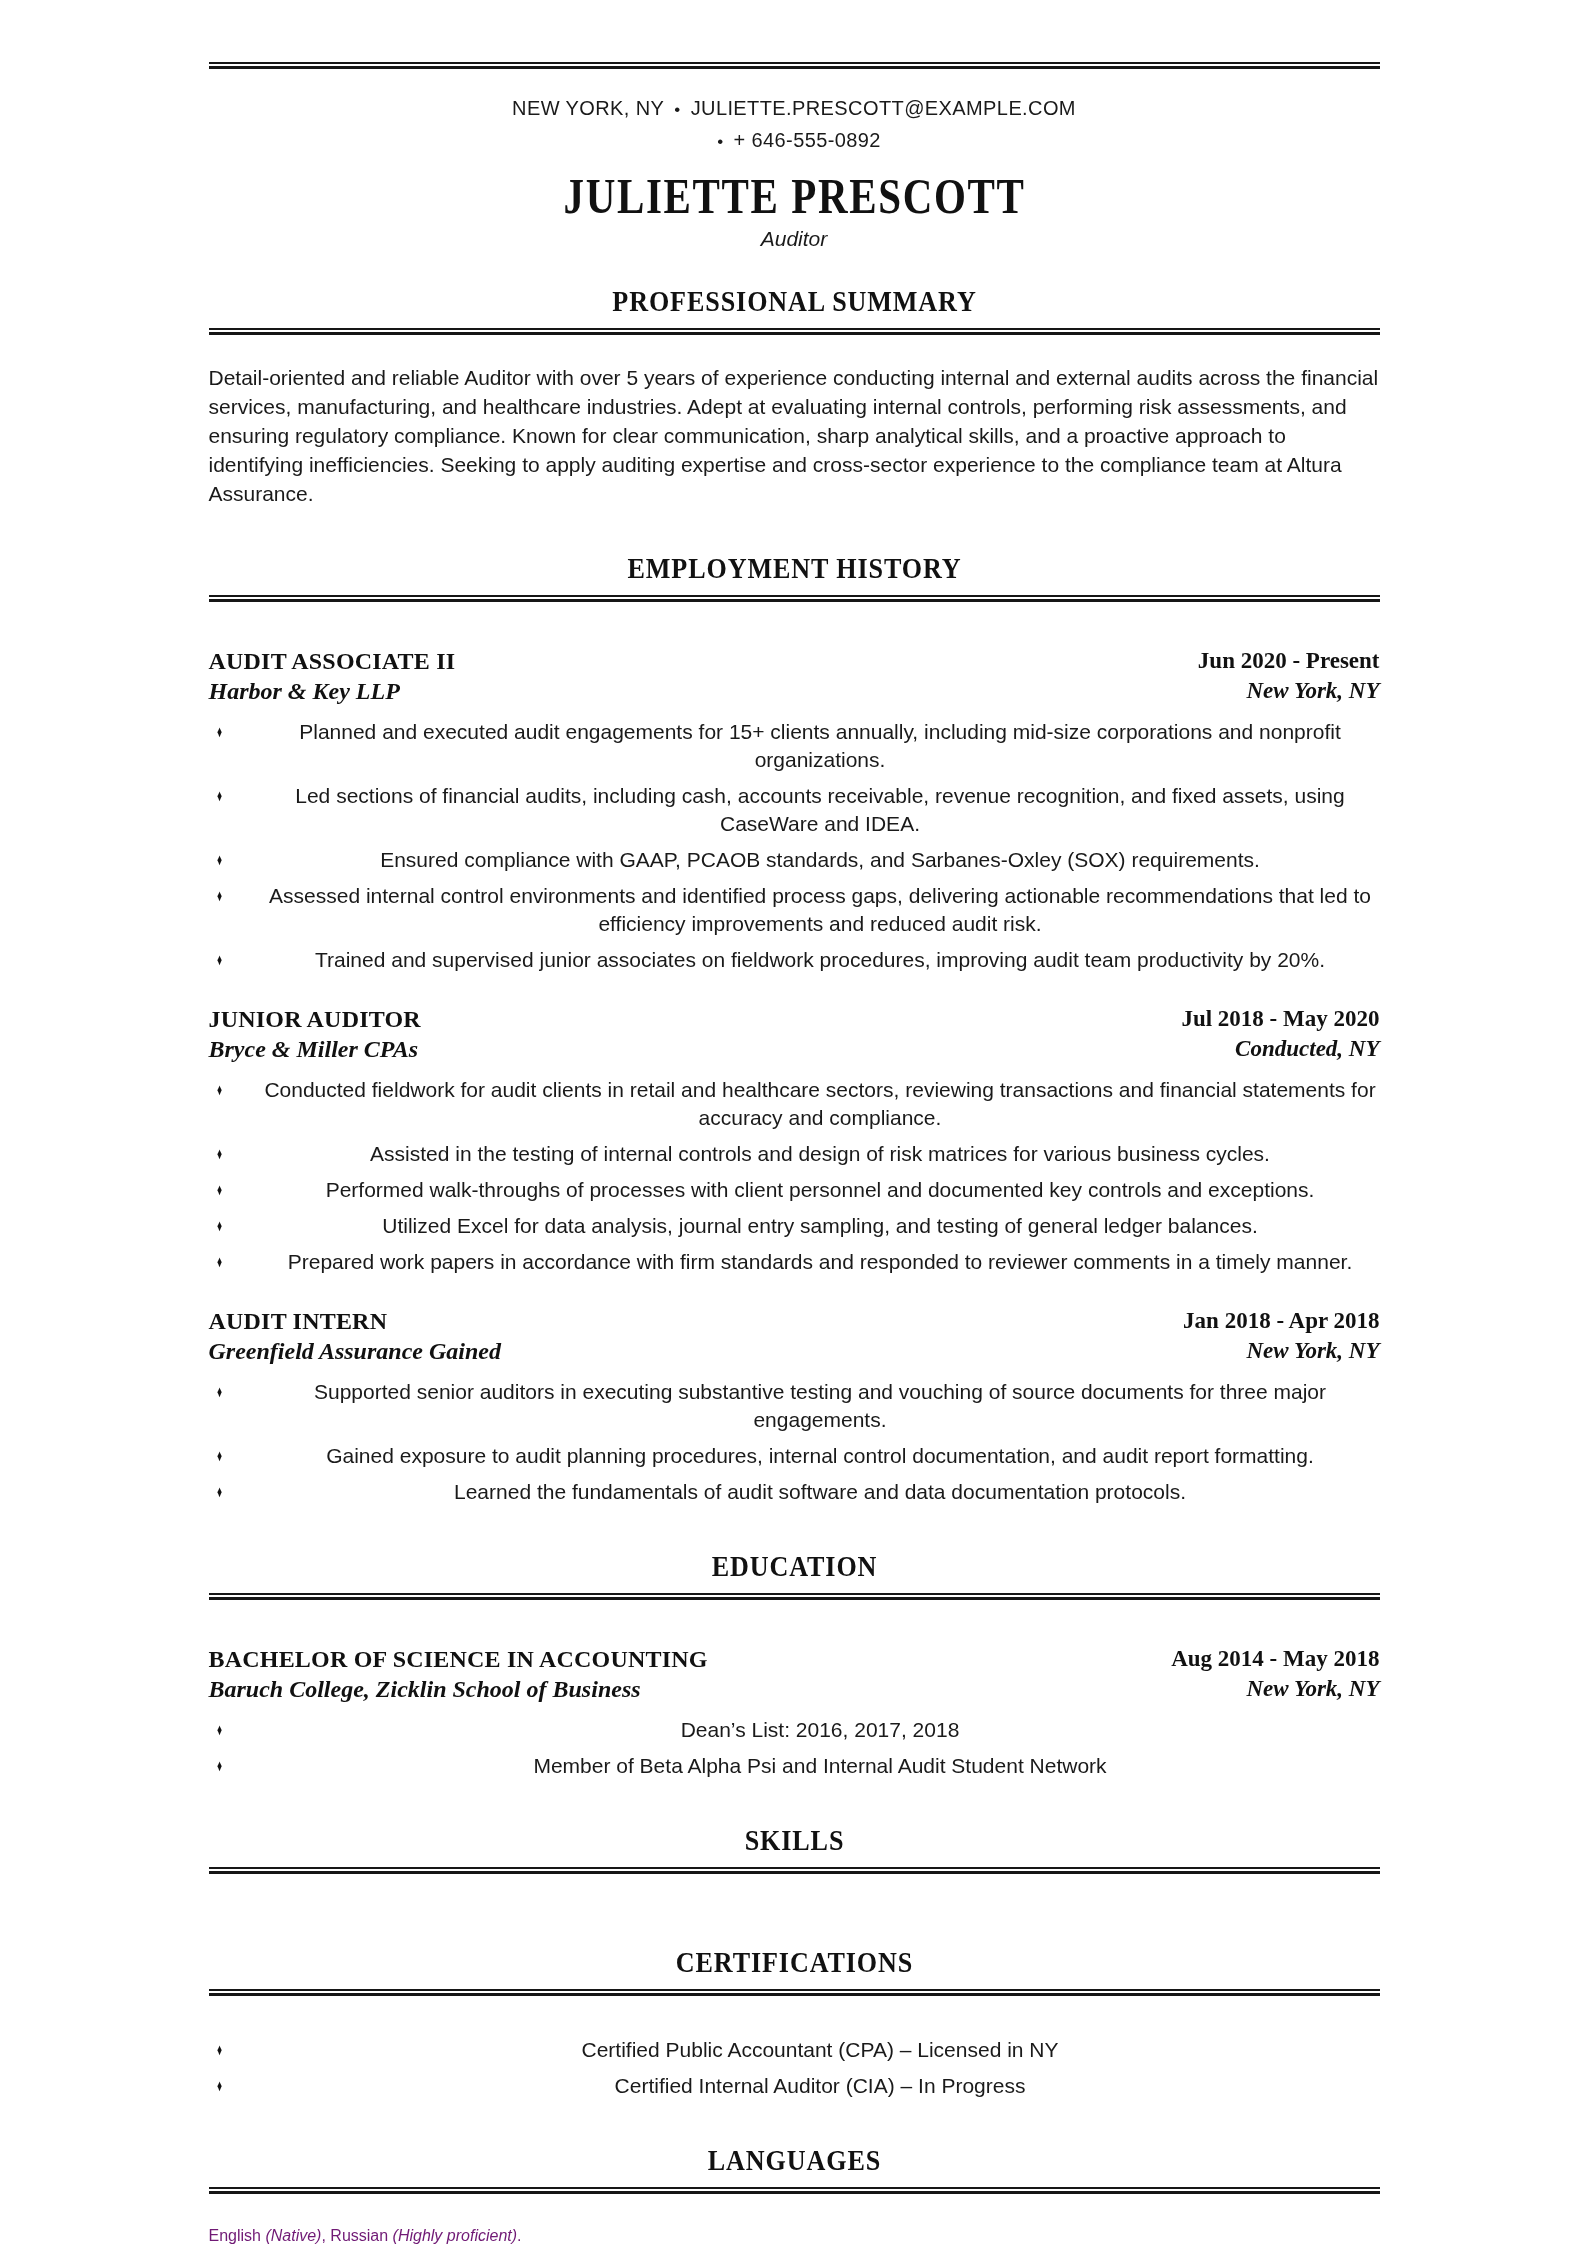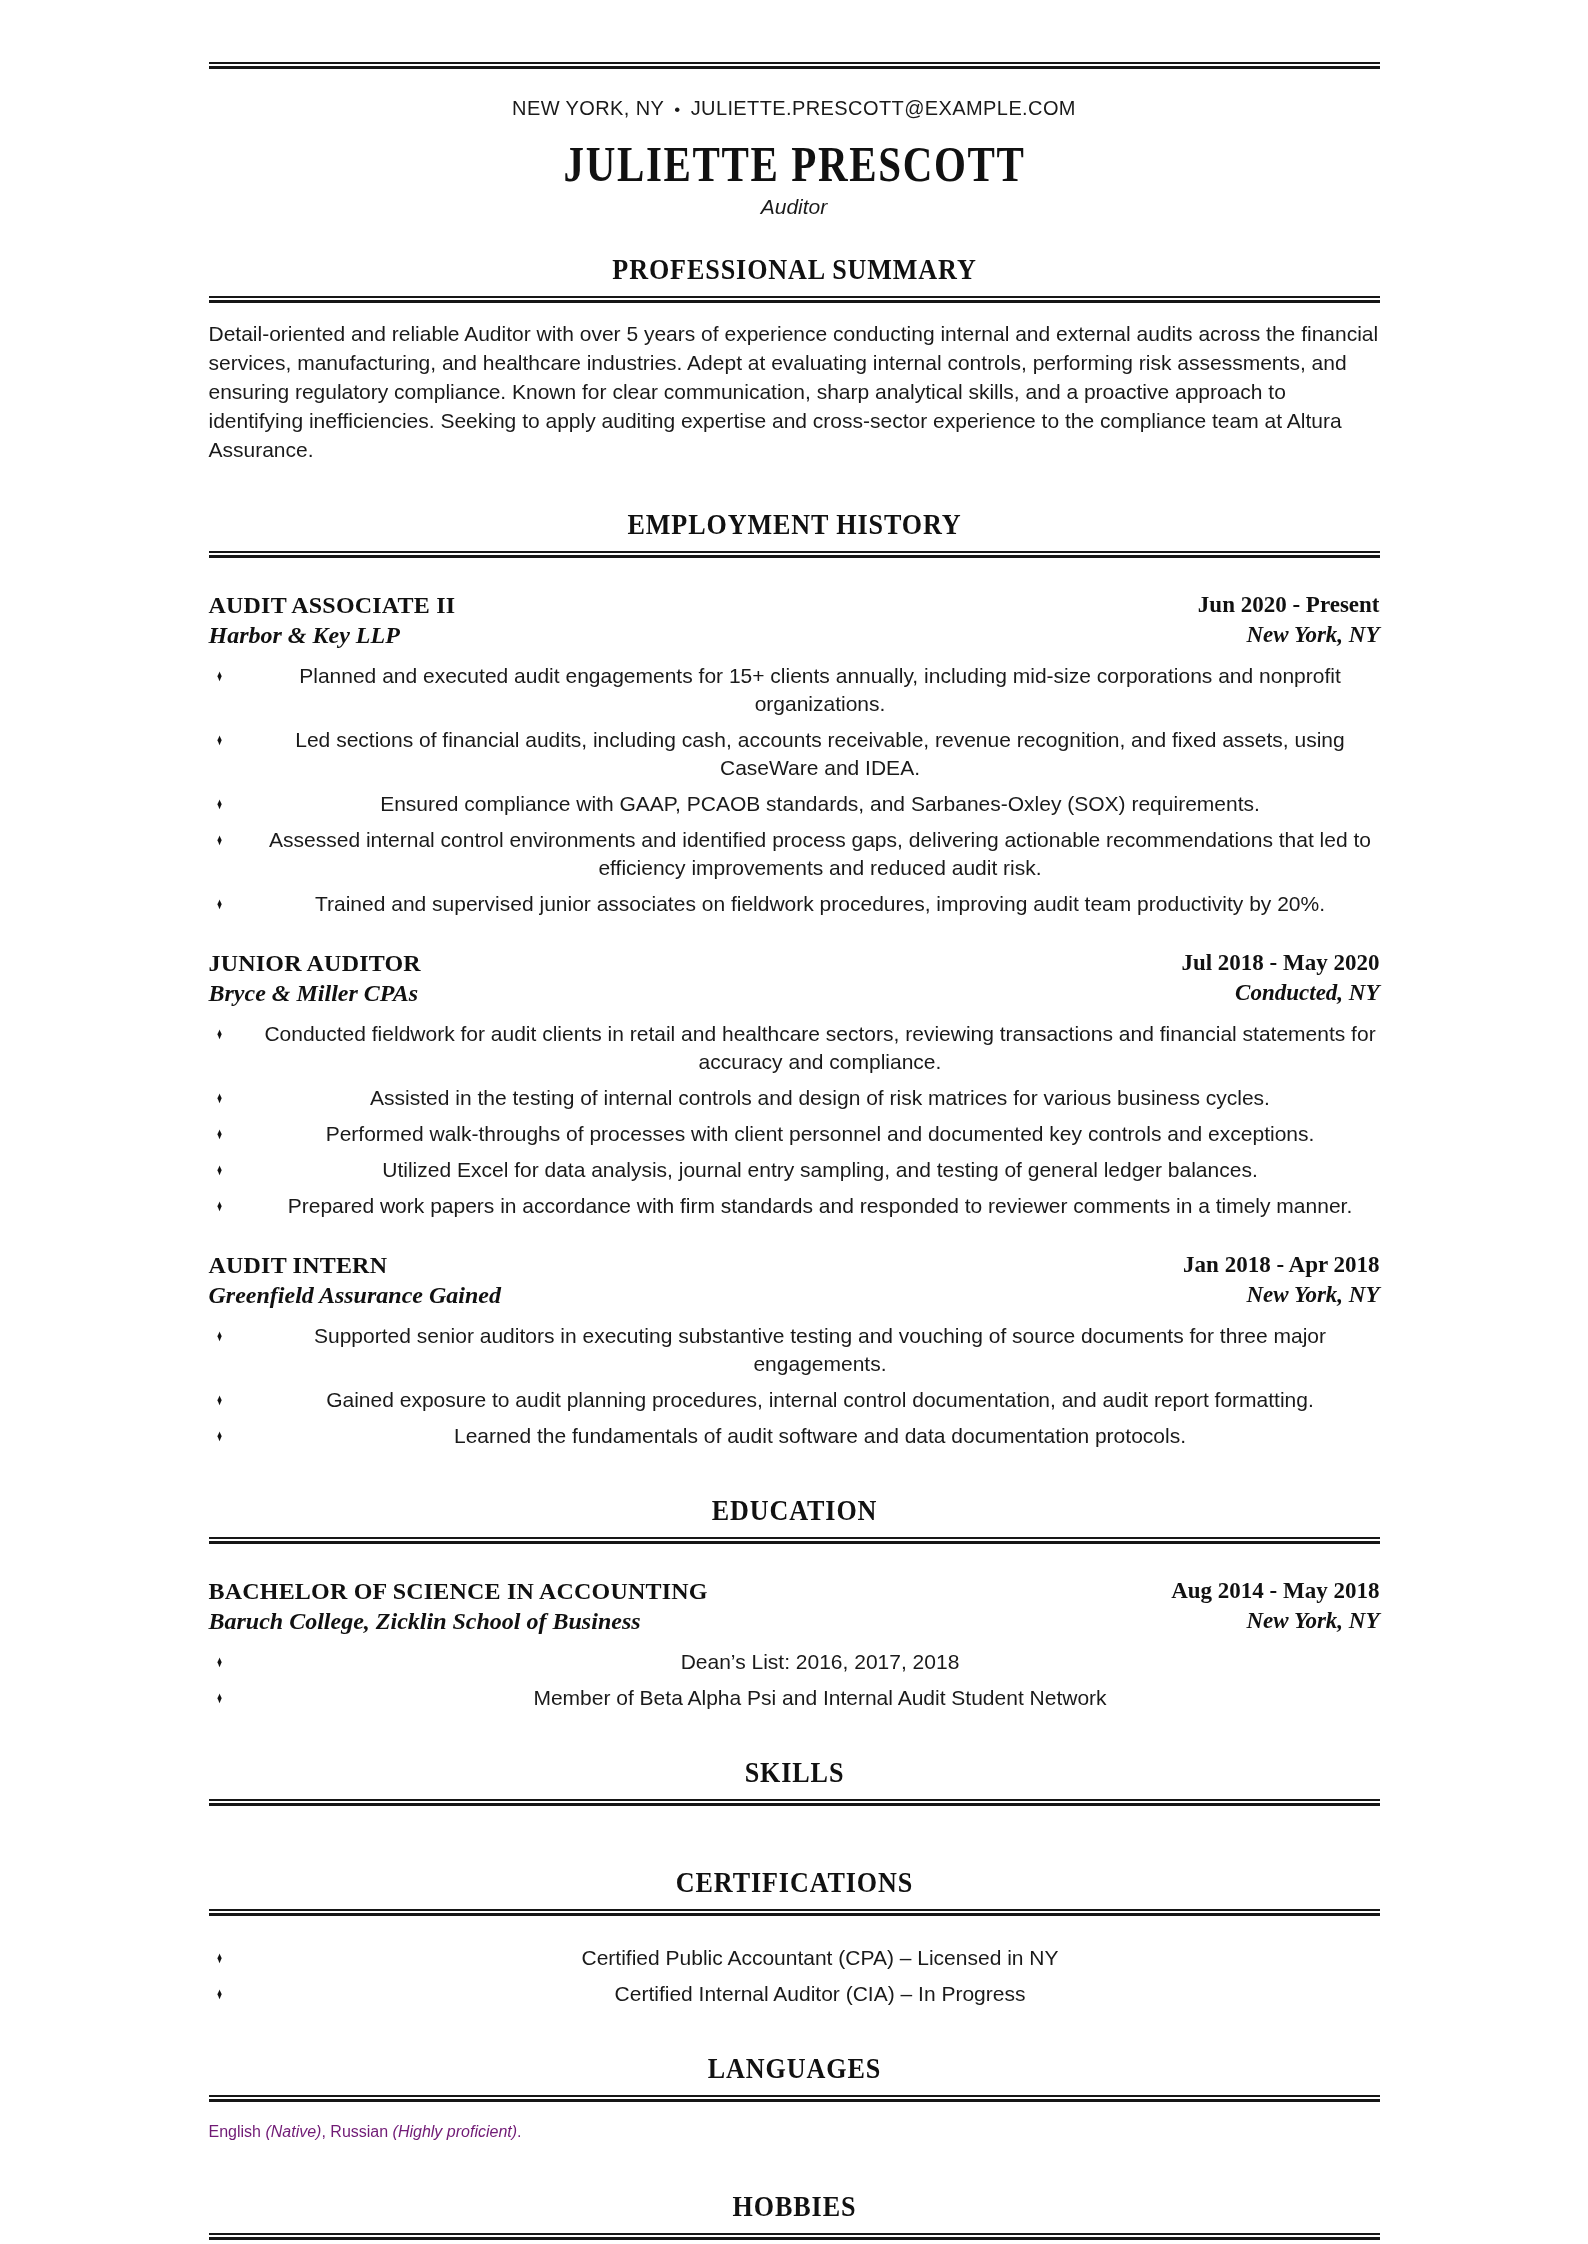--- a/index.html
+++ b/index.html
@@ -57,21 +57,21 @@
     font-family: "Liberation Serif", "DejaVu Serif", serif;
     font-weight: bold;
     font-size: 29px;
     letter-spacing: 1px;
     transform: scaleX(0.9);
     transform-origin: center;
     color: #111;
   }
   h2.first { margin-top: 34px; }
 
-  .section-body { padding-top: 16px; }
+  .section-body { padding-top: 28px; }
 
   p.summary-text {
     margin: 0;
     font-size: 21px;
     line-height: 29px;
     color: #1a1a1a;
   }
 
   
   .entry { margin-top: 16px; margin-bottom: 30px; }
@@ -141,20 +141,23 @@
 <body>
 
 <div class="page">
 
   <div class="rule top"></div>
 
   <header>
     <div class="contact-line">
       <span>NEW YORK, NY</span><span class="contact-sep">•</span><span>JULIETTE.PRESCOTT@EXAMPLE.COM</span>
     </div>
+    <div class="contact-line">
+      <span class="contact-sep">•</span><span>+ 646-555-0892</span>
+    </div>
     <h1 class="name">JULIETTE PRESCOTT</h1>
     <div class="role">Auditor</div>
   </header>
 
   <section>
     <h2 class="section-heading first">PROFESSIONAL SUMMARY</h2>
     <div class="rule"></div>
     <div class="section-body">
       <p class="summary-text">Detail-oriented and reliable Auditor with over 5 years of experience conducting internal and external audits across the financial services, manufacturing, and healthcare industries. Adept at evaluating internal controls, performing risk assessments, and ensuring regulatory compliance. Known for clear communication, sharp analytical skills, and a proactive approach to identifying inefficiencies. Seeking to apply auditing expertise and cross-sector experience to the compliance team at Altura Assurance.</p>
     </div>

